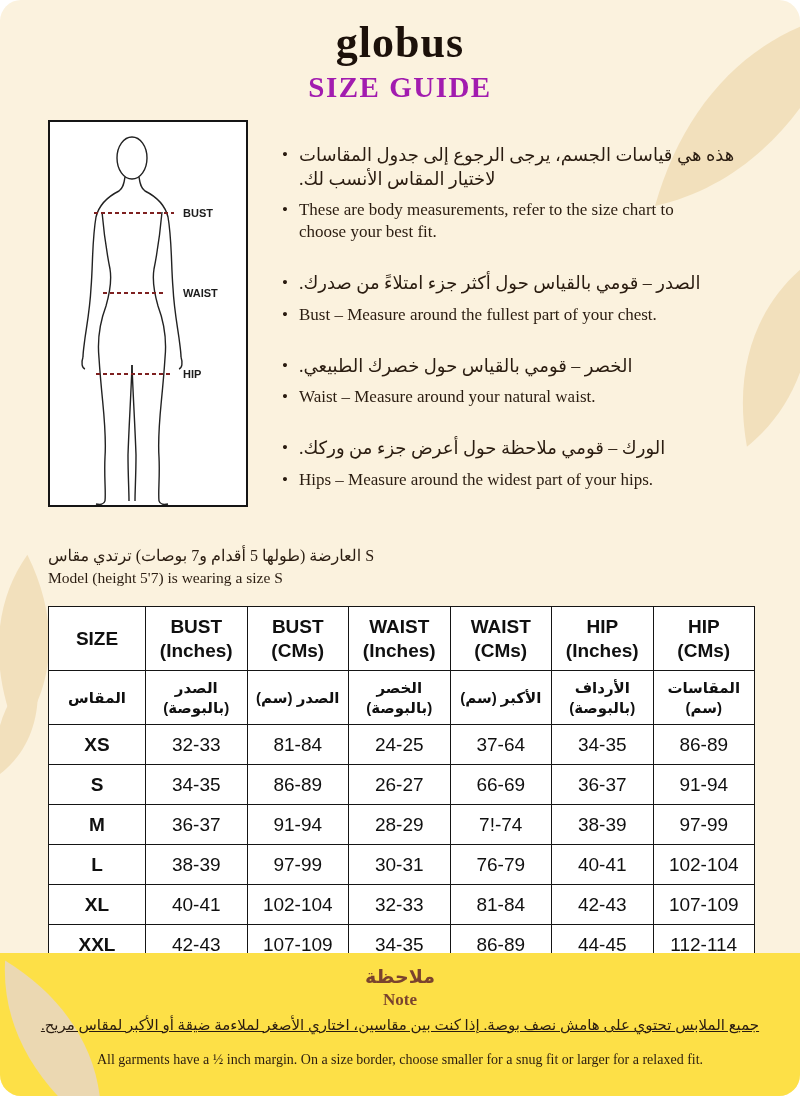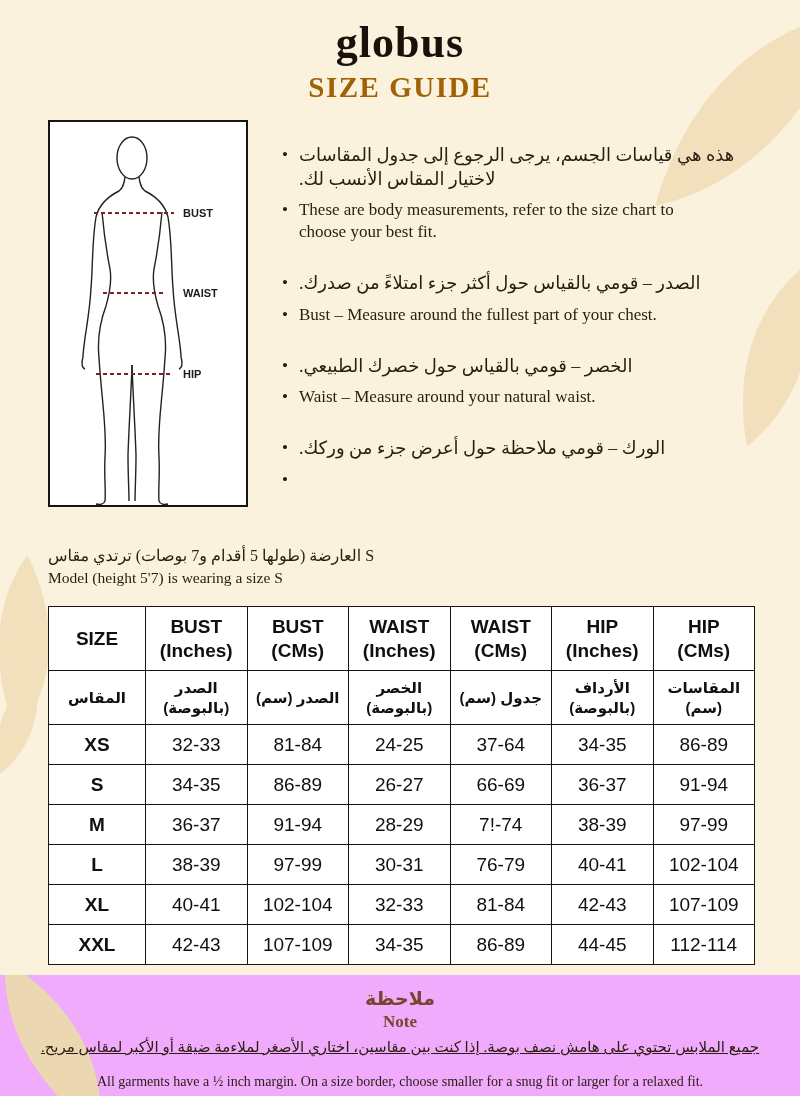--- a/index.html
+++ b/index.html
@@ -8,39 +8,40 @@
   body {
     font-family: "Liberation Serif", "DejaVu Sans", serif;
     color: #2A1C10;
   }
   .page {
     position: relative;
     width: 800px;
     height: 1096px;
     background: #FBF2DE;
     overflow: hidden;
+    border-radius: 21px;
   }
   
   .leaf { position: absolute; z-index: 0; }
   .leaf path { fill: #F2E0BC; }
   .leaf-1 { top: -15px; right: -55px; width: 215px; height: 245px; transform: rotate(12deg); }
   .leaf-2 { top: 252px; right: -38px; width: 125px; height: 205px; transform: rotate(-14deg); }
   .leaf-3 { top: 556px; left: -32px; width: 115px; height: 175px; transform: rotate(150deg); }
   .leaf-4 { top: 668px; left: -18px; width: 72px; height: 112px; transform: rotate(168deg); }
 
   .header { position: relative; z-index: 1; text-align: center; padding-top: 20px; }
   .logo {
     font-family: "Liberation Serif", serif;
     font-size: 44px; font-weight: 700; letter-spacing: 1px;
     color: #1C110A; line-height: 1.05;
   }
   .page-title {
     font-family: "Liberation Serif", serif;
     font-size: 29px; font-weight: 700; letter-spacing: 1.5px;
-    color: #a16207; margin-top: 5px;
+    color: #a21caf; margin-top: 5px;
   }
 
   .content-row {
     position: relative; z-index: 1;
     display: flex; gap: 34px;
     margin: 16px 44px 0 48px;
   }
   .figure-box {
     flex: none;
     width: 200px; height: 387px;
@@ -75,23 +76,23 @@
     white-space: pre-line;
   }
   tr.header-en th { font-size: 19px; font-weight: 700; height: 64px; line-height: 1.25; }
   tr.header-ar th { font-size: 15px; font-weight: 700; height: 54px; line-height: 1.3; direction: rtl; }
   .size-table td { font-size: 19px; height: 40px; }
   .size-table td.size-col { font-weight: 700; }
 
   .note-band {
     position: absolute; z-index: 1;
     left: 0; right: 0; bottom: 0;
-    background: #f0abfc;
+    background: #fde047;
     text-align: center;
-    padding: 12px 22px 6px;
+    padding: 12px 22px 28px;
     overflow: hidden;
   }
   .note-band .inner { position: relative; z-index: 2; }
   .note-band .leaf-note { position: absolute; z-index: 1; left: -28px; bottom: -35px; width: 165px; height: 175px; transform: rotate(118deg); }
   .note-band .leaf-note path { fill: #EBD8B2; }
   .note-title-ar { font-size: 19px; font-weight: 700; color: #7A432E; }
   .note-title-en { font-size: 17px; font-weight: 700; color: #7A432E; margin-top: 2px; }
   .note-body-ar { font-size: 15px; margin-top: 6px; direction: rtl; text-decoration: underline; }
   .note-body-en { font-size: 14px; margin-top: 18px; }
 </style>
@@ -181,20 +182,21 @@
           <span class="bullet-text en">Waist – Measure around your natural waist.</span>
         </div>
       </div>
       <div class="bullet-group">
         <div class="bullet-item">
           <span class="bullet-dot">•</span>
           <span class="bullet-text ar">.الورك – قومي ملاحظة حول أعرض جزء من وركك</span>
         </div>
         <div class="bullet-item">
           <span class="bullet-dot">•</span>
+          <span class="bullet-text en">Hips – Measure around the widest part of your hips.</span>
         </div>
       </div>
     </div>
   </div>
 
   <div class="model-note">
     <div class="ar">العارضة (طولها 5 أقدام و7 بوصات) ترتدي مقاس S</div>
     <div class="en">Model (height 5'7) is wearing a size S</div>
   </div>
 
@@ -224,21 +226,21 @@
         <th>HIP
 (CMs)</th>
       </tr>
       <tr class="header-ar">
         <th>المقاس</th>
         <th>الصدر
 (بالبوصة)</th>
         <th>الصدر (سم)</th>
         <th>الخصر
 (بالبوصة)</th>
-        <th>جدول (سم)</th>
+        <th>الأكبر (سم)</th>
         <th>الأرداف
 (بالبوصة)</th>
         <th>المقاسات (سم)</th>
       </tr>
     </thead>
     <tbody>
         <tr>
           <td class="size-col">XS</td>
           <td>32-33</td>
           <td>81-84</td>

